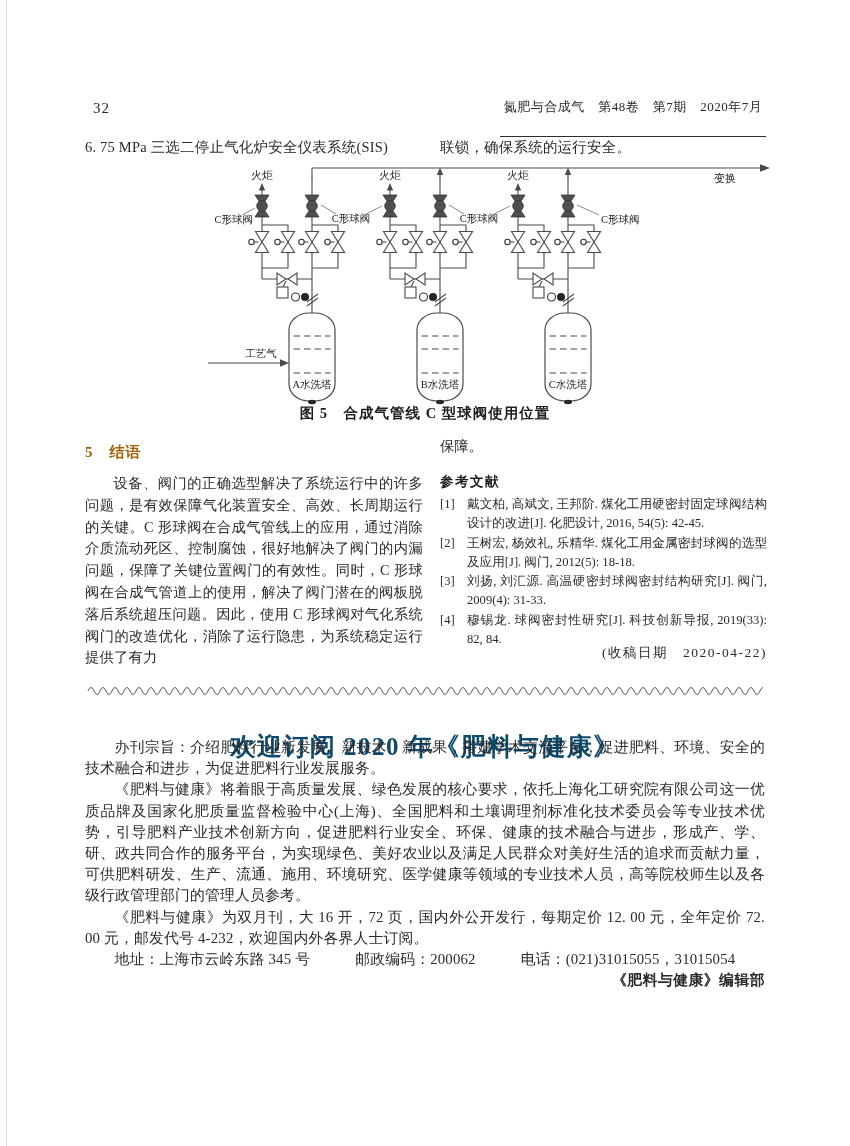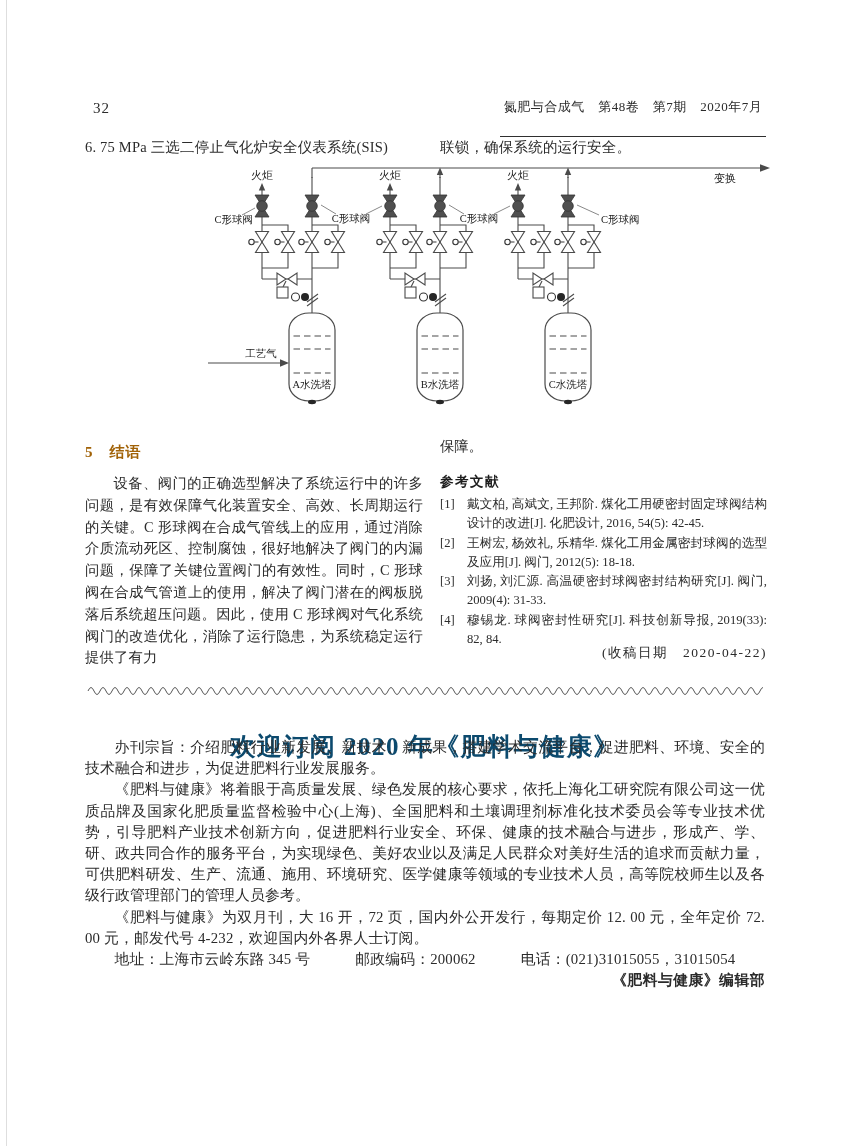--- a/index.html
+++ b/index.html
@@ -156,20 +156,21 @@
 
     <text x="101" y="202" text-anchor="middle">工艺气</text>
     <line x1="48" y1="208" x2="122" y2="208"></line>
     <polygon class="arr" points="129,208 120,204.2 120,211.8"></polygon>
 
     <text x="152" y="233" text-anchor="middle">A水洗塔</text>
     <text x="280" y="233" text-anchor="middle">B水洗塔</text>
     <text x="408" y="233" text-anchor="middle">C水洗塔</text>
   </svg>
 
+  <div class="abs figcap">图 5　合成气管线 C 型球阀使用位置</div>
 
   <div class="abs sechead">5　结语</div>
   <div class="abs colL">
     <p>设备、阀门的正确选型解决了系统运行中的许多问题，是有效保障气化装置安全、高效、长周期运行的关键。C 形球阀在合成气管线上的应用，通过消除介质流动死区、控制腐蚀，很好地解决了阀门的内漏问题，保障了关键位置阀门的有效性。同时，C 形球阀在合成气管道上的使用，解决了阀门潜在的阀板脱落后系统超压问题。因此，使用 C 形球阀对气化系统阀门的改造优化，消除了运行隐患，为系统稳定运行提供了有力</p>
   </div>
 
   <div class="abs contword">保障。</div>
   <div class="abs refhead">参考文献</div>
   <div class="abs reflist">
     <div class="refitem">

